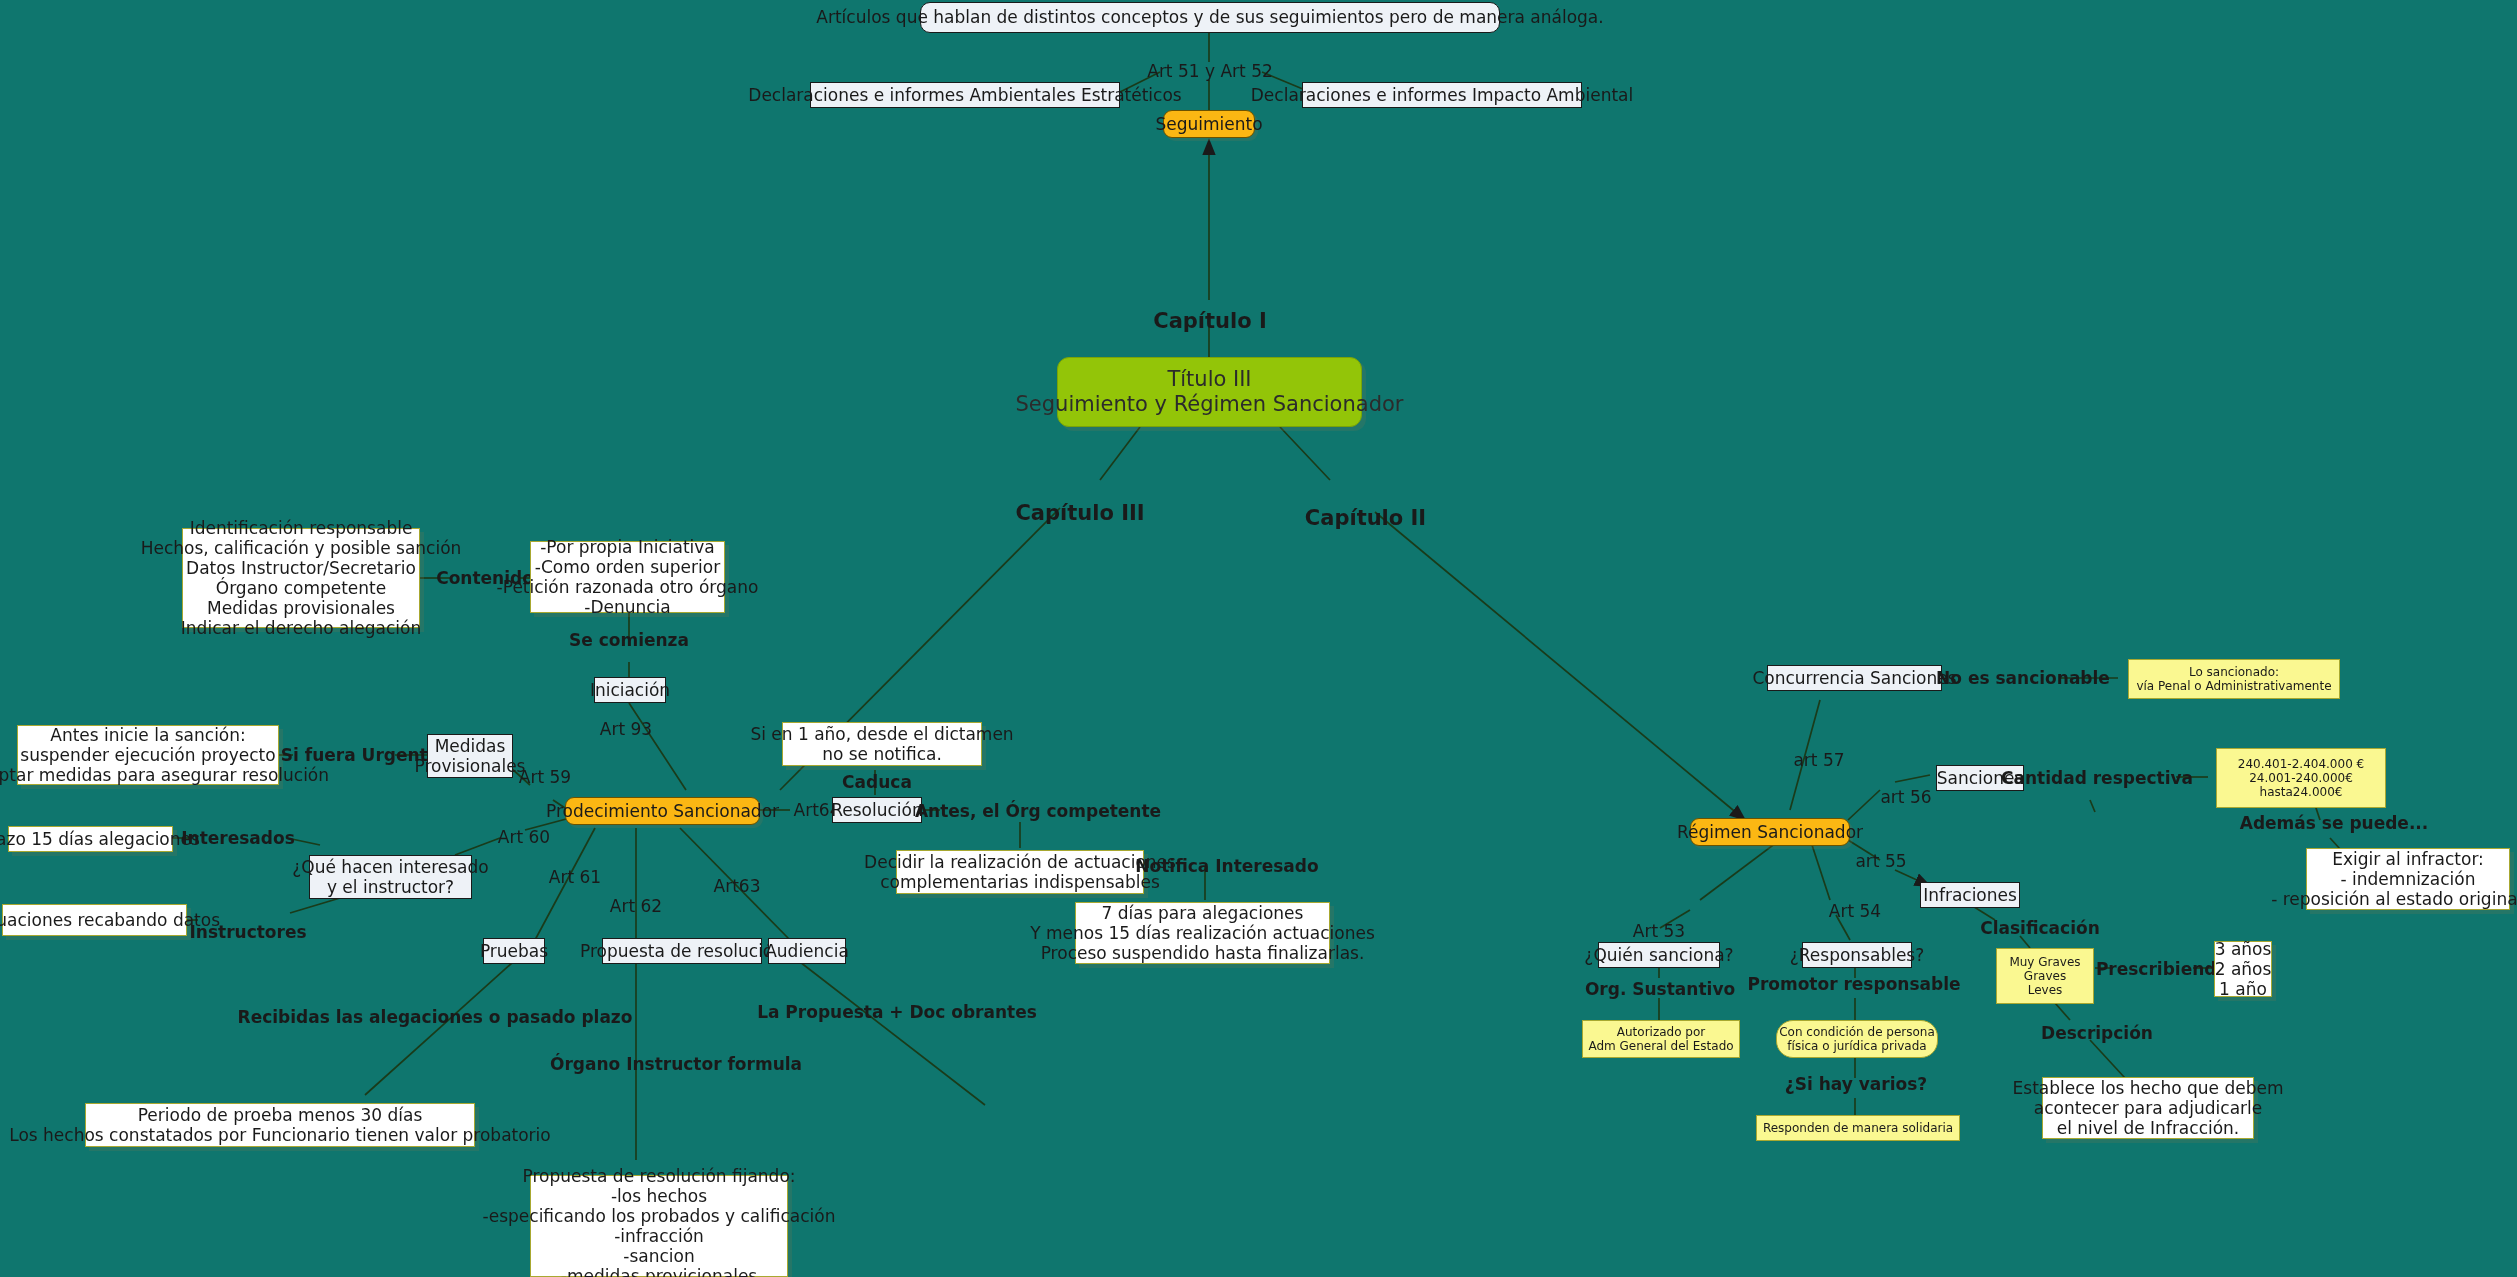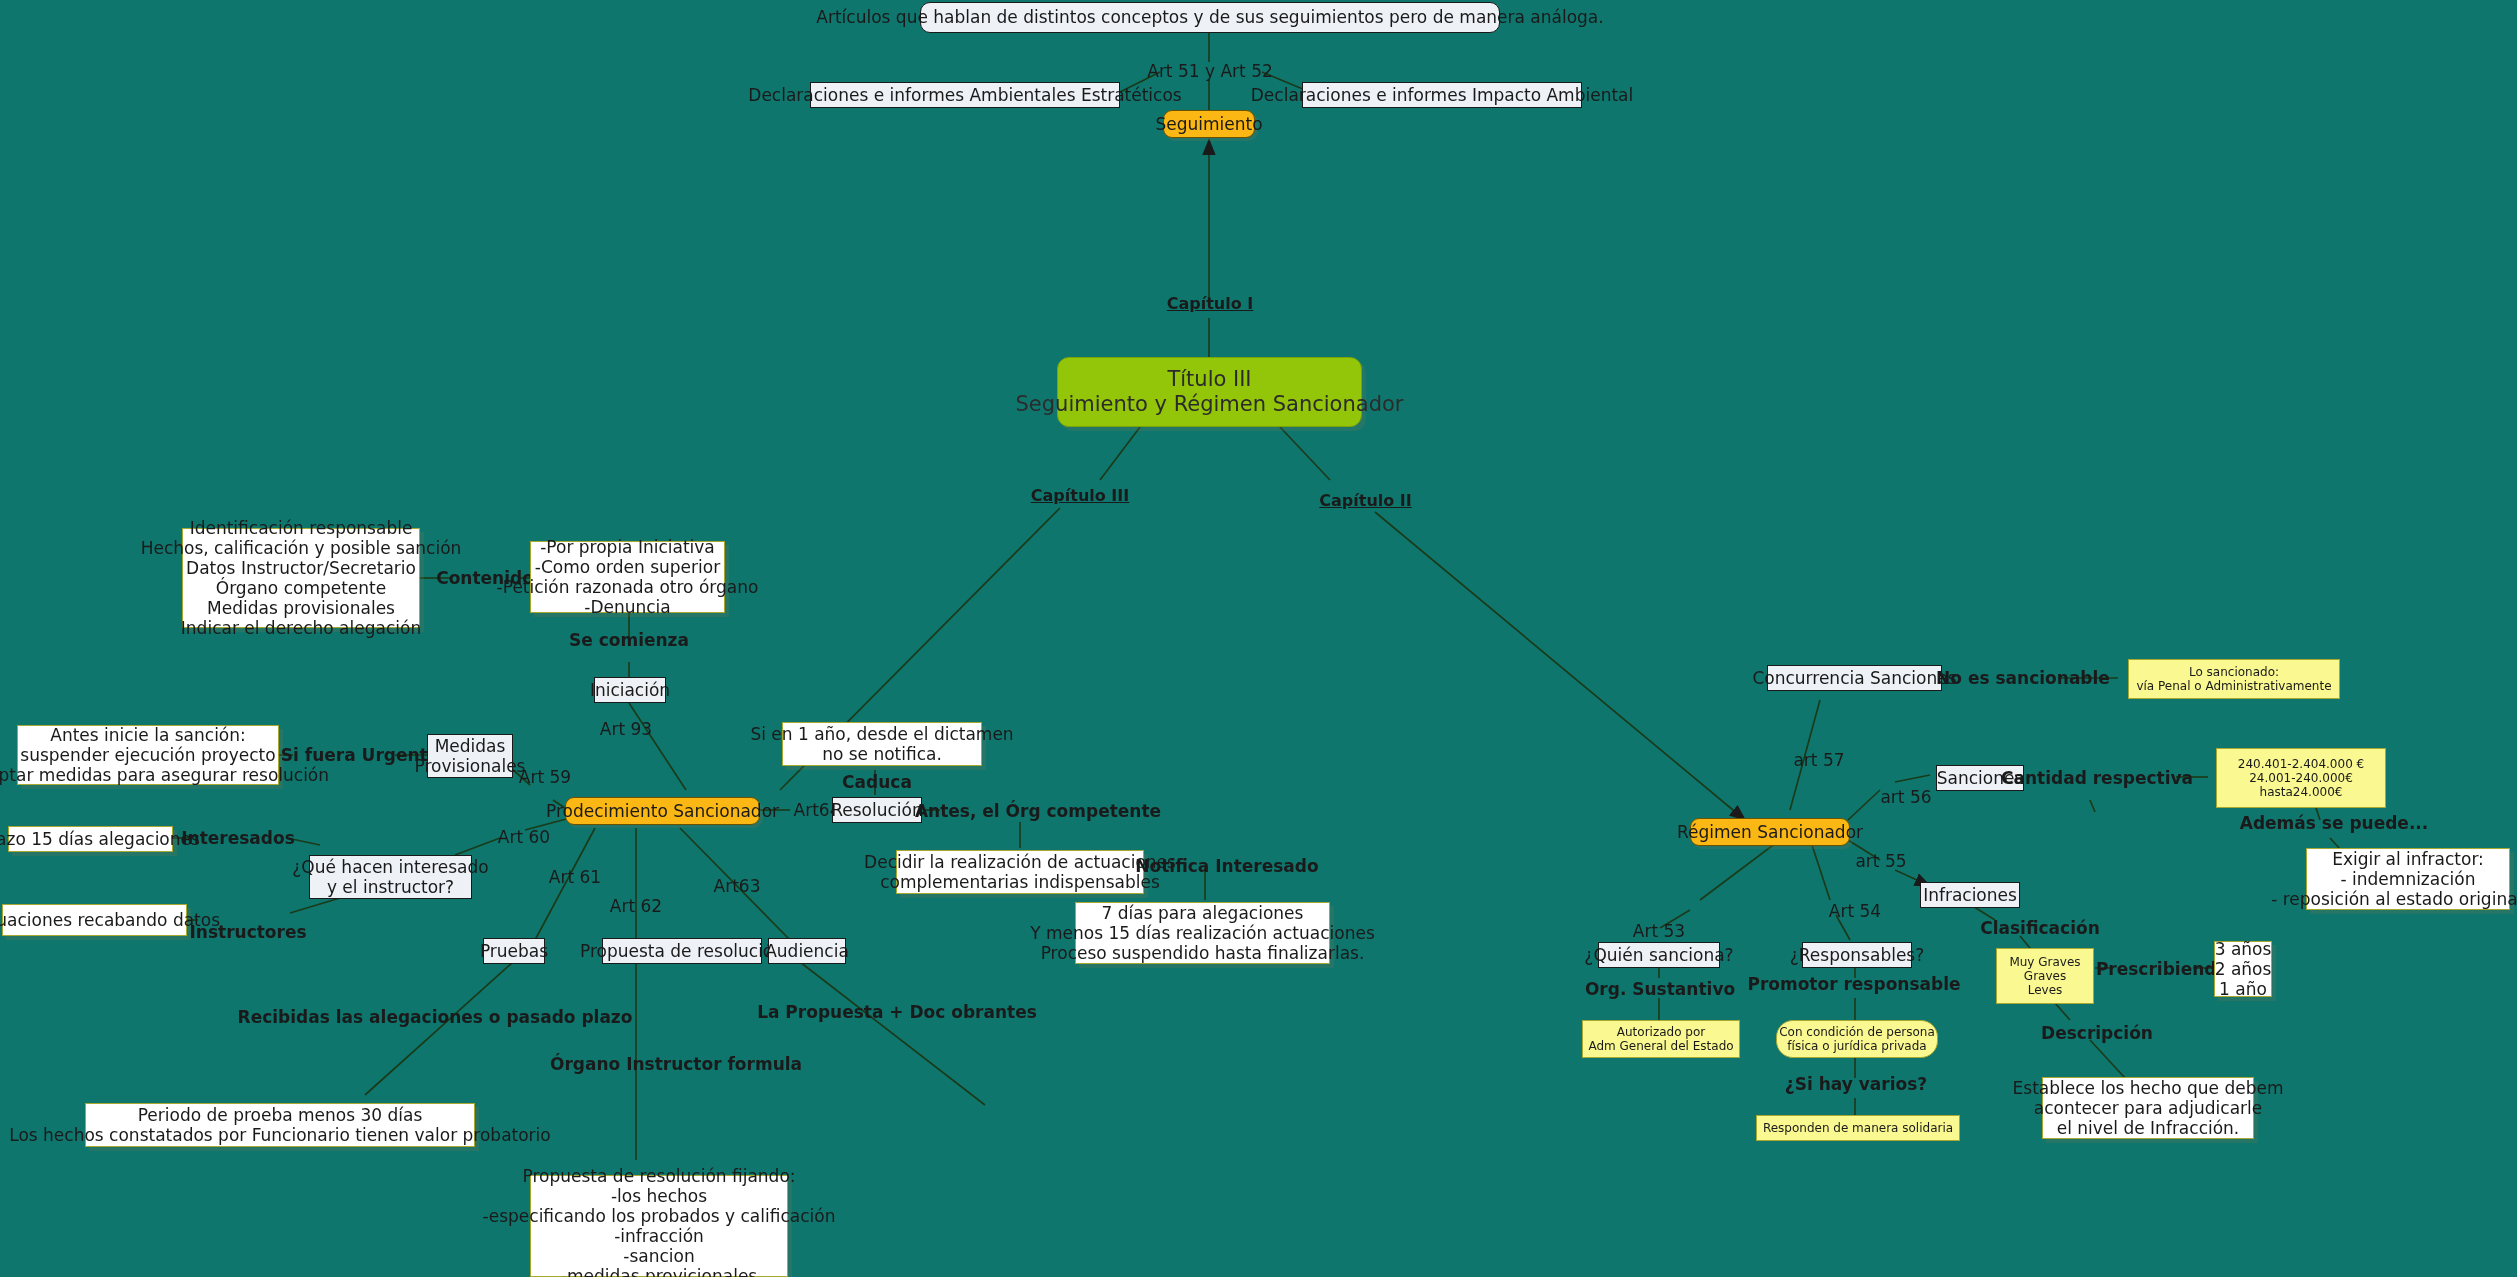--- a/index.html
+++ b/index.html
@@ -93,22 +93,22 @@
     color: #1a1a1a;
     white-space: pre;
     text-align: center;
     display: flex;
     align-items: center;
     justify-content: center;
   }
   .lbl-bold { font-weight: bold; }
   .lbl-chapter {
     font-weight: bold;
-    font-size: 16px;
-    text-decoration: underline;
+    font-size: 21px;
+    margin-top: 18px;
   }
 </style>
 </head>
 <body>
 
 <div id="canvas">
 
   <svg id="edges" viewBox="0 0 2517 1277">
     <defs>
       <marker id="arrow" markerWidth="11" markerHeight="11" refX="9" refY="4" orient="auto">

